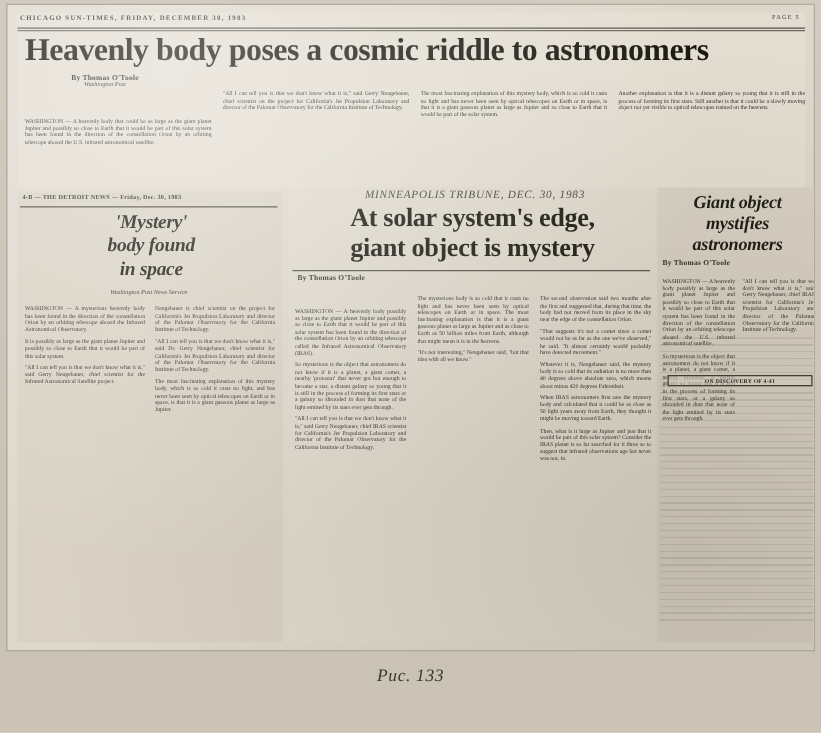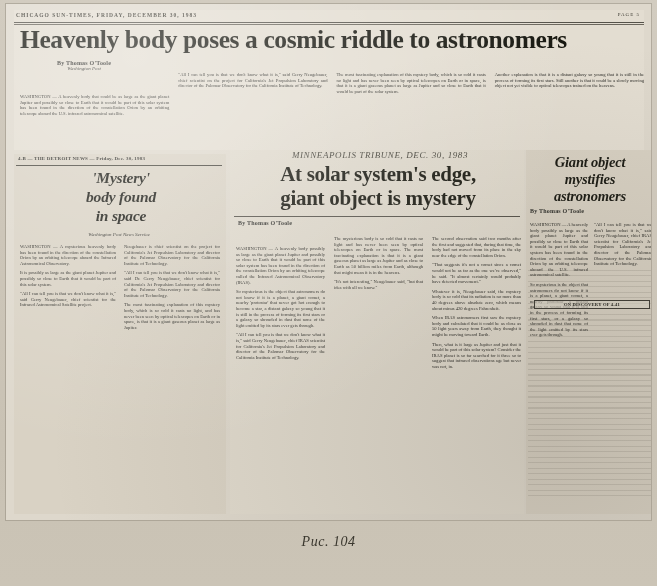--- a/index.html
+++ b/index.html
@@ -310,13 +310,13 @@
       <div class="c">
         <div class="body-col">"All I can tell you is that we don't know what it is," said Gerry Neugebauer, chief IRAS scientist for California's Jet Propulsion Laboratory and director of the Palomar Observatory for the California Institute of Technology.</div>
       </div>
     </div>
     <div class="smudge"></div>
     <div class="capbox">ON DISCOVERY OF 4-41</div>
   </div>
 
 </div>
 
-<div class="figure-caption">Рис. 104</div>
+<div class="figure-caption">Рис. 133</div>
 
 </body></html>

